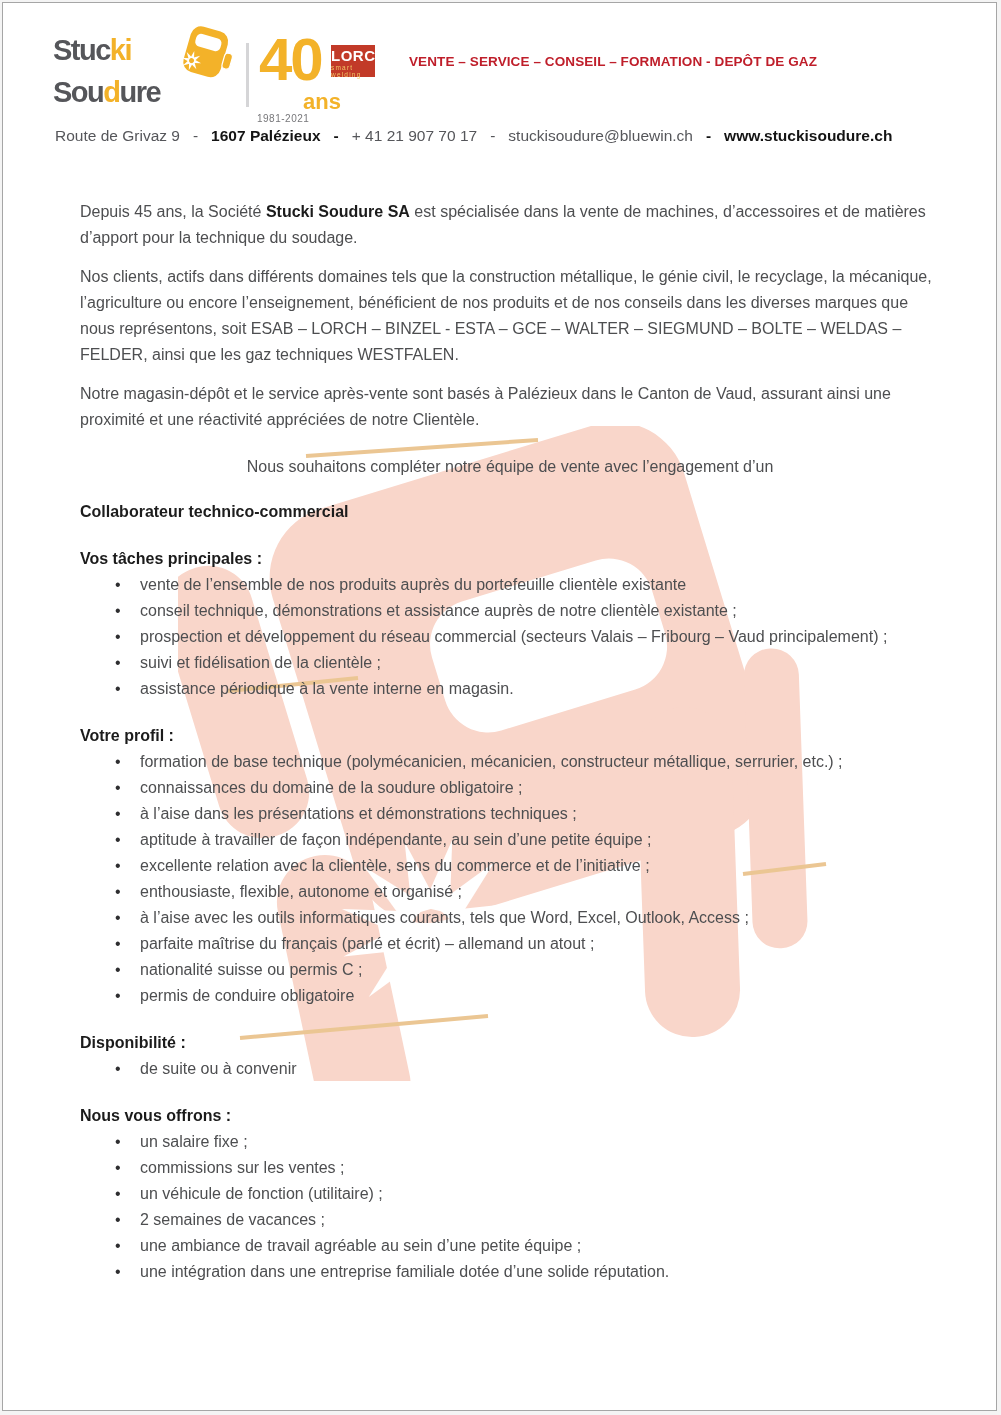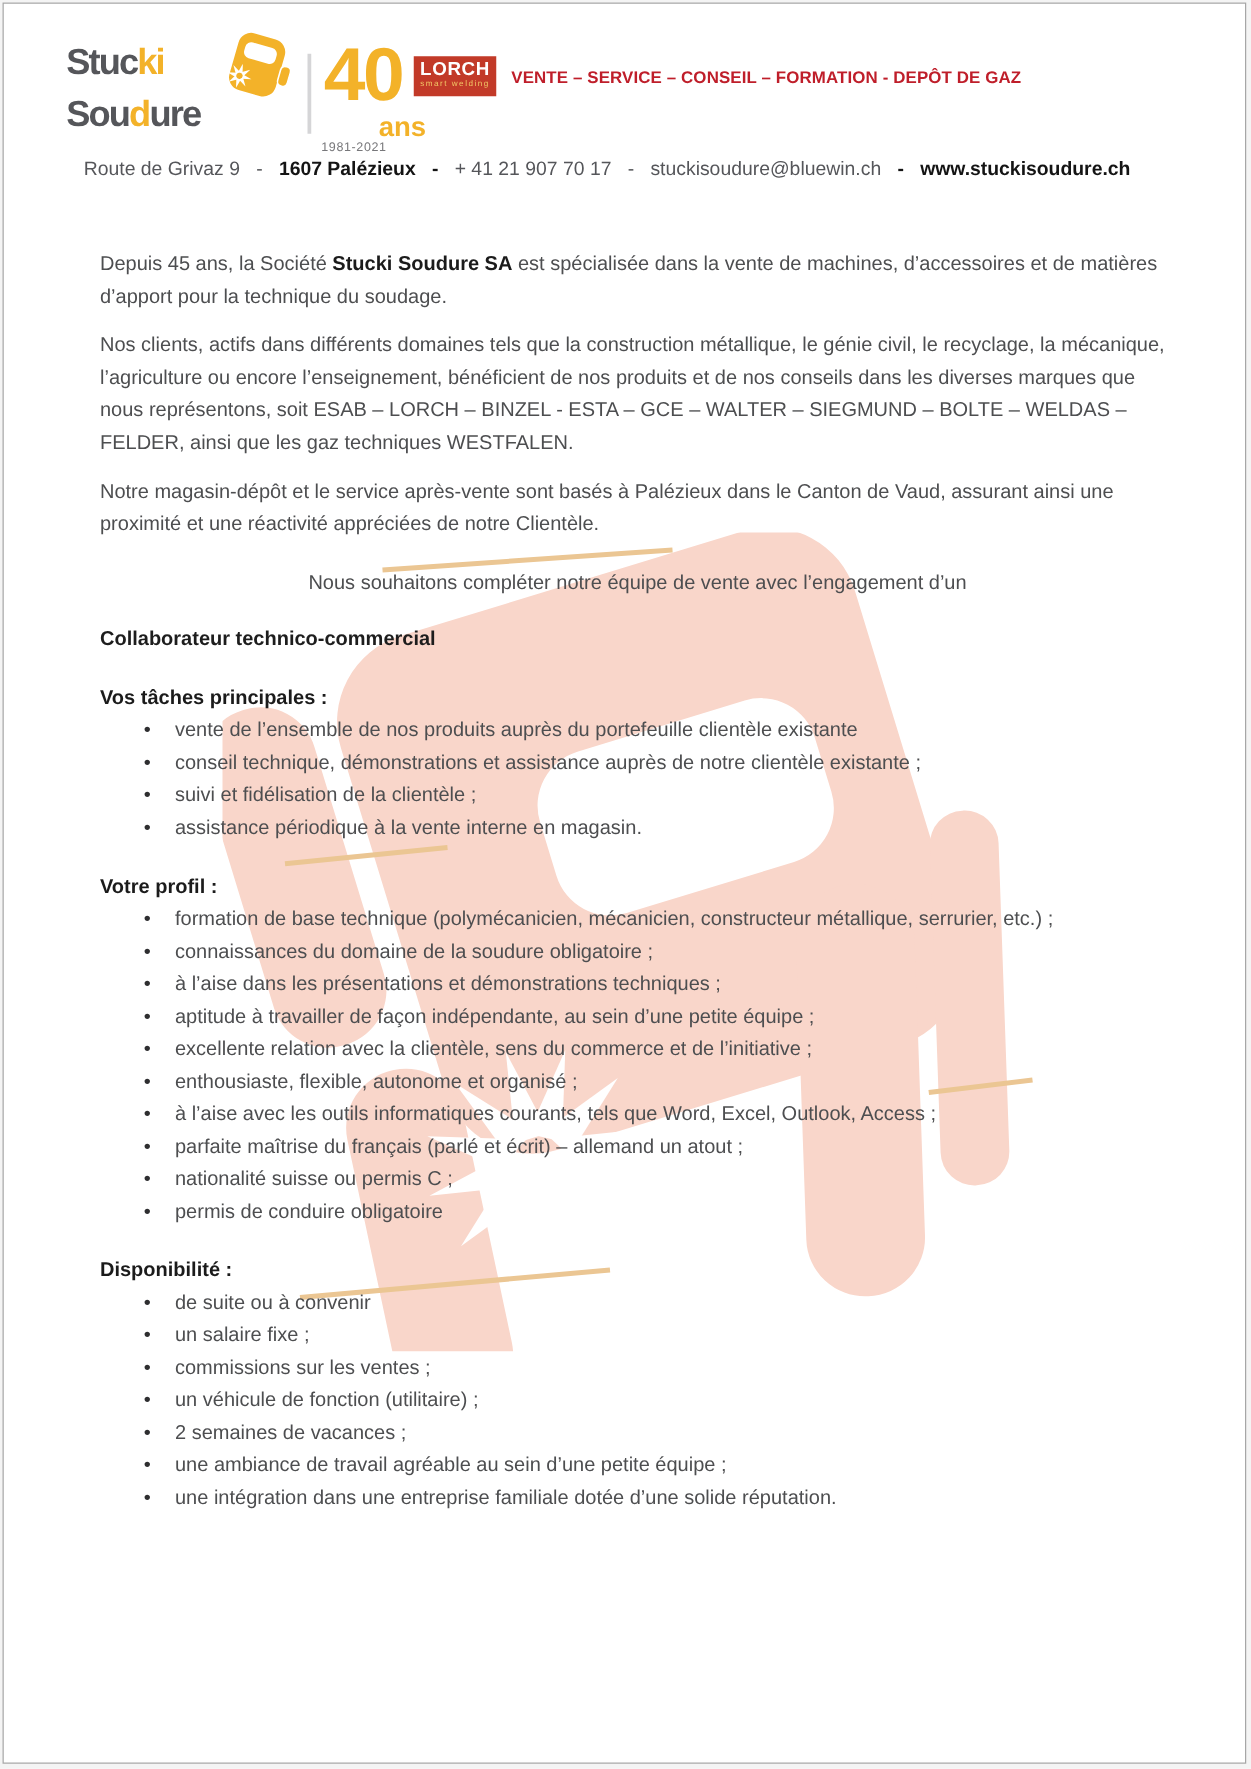--- a/index.html
+++ b/index.html
@@ -22,31 +22,31 @@
     color:var(--brand-gray);
   }
   .yellow { color:var(--brand-yellow); }
   .helmet-svg { position:absolute; left:174px; top:18px; }
   .logo-divider { position:absolute; left:243px; top:40px; width:3px; height:64px; background:#d5d5d7; }
   .forty { position:absolute; left:256px; top:28px; width:90px; }
   .forty-number { font-size:60px; font-weight:bold; line-height:58px; letter-spacing:-2px; color:var(--brand-yellow); }
   .forty-ans { position:absolute; left:44px; top:58px; font-size:22px; font-weight:bold; color:var(--brand-yellow); }
   .forty-years { position:absolute; left:-2px; top:82px; font-size:10px; letter-spacing:0.5px; color:#77777a; }
   .lorch-box {
-    position:absolute; left:328px; top:42px; width:66px; height:32px;
-    background:var(--lorch-red); color:#fff; text-align:center; padding-top:4px;
+    position:absolute; left:328px; top:42px; width:44px; height:32px;
+    background:var(--lorch-red); color:#fff; padding-top:4px;
   }
   .lorch-name { font-size:15px; font-weight:bold; line-height:14px; letter-spacing:0.5px; }
   .lorch-tagline { font-size:6.5px; letter-spacing:1.2px; color:#f2c766; margin-top:1px; }
   .slogan {
     position:absolute; left:406px; top:51px;
     font-size:13.5px; font-weight:bold; color:var(--slogan-red); letter-spacing:0.1px;
   }
   .contact {
-    position:absolute; left:64px; top:124px;
+    position:absolute; left:52px; top:124px;
     display:flex; gap:13px; align-items:baseline;
     font-size:15.5px; color:#55565a; white-space:nowrap;justify-content:center;
   }
   .contact .strong { color:#141414; font-weight:bold; }
 
   
   .watermark { position:absolute; left:175px; top:423px; width:650px; height:655px; z-index:0; pointer-events:none; }
 
   
   .content {
@@ -168,20 +168,21 @@
 
     <p class="p-hiring">Nous souhaitons compléter notre équipe de vente avec l’engagement d’un</p>
 
     <div class="job-title">Collaborateur technico-commercial</div>
 
     <section class="section">
       <h3>Vos tâches principales :</h3>
       <ul>
           <li>vente de l’ensemble de nos produits auprès du portefeuille clientèle existante</li>
           <li>conseil technique, démonstrations et assistance auprès de notre clientèle existante ;</li>
+          <li>prospection et développement du réseau commercial (secteurs Valais – Fribourg – Vaud principalement) ;</li>
           <li>suivi et fidélisation de la clientèle ;</li>
           <li>assistance périodique à la vente interne en magasin.</li>
         </ul>
     </section>
 
     <section class="section">
       <h3>Votre profil :</h3>
       <ul>
           <li>formation de base technique (polymécanicien, mécanicien, constructeur métallique, serrurier, etc.) ;</li>
           <li>connaissances du domaine de la soudure obligatoire ;</li>
@@ -197,20 +198,21 @@
     </section>
 
     <section class="section">
       <h3>Disponibilité :</h3>
       <ul>
           <li>de suite ou à convenir</li>
         </ul>
     </section>
 
     <section class="section">
+      <h3>Nous vous offrons :</h3>
       <ul>
           <li>un salaire fixe ;</li>
           <li>commissions sur les ventes ;</li>
           <li>un véhicule de fonction (utilitaire) ;</li>
           <li>2 semaines de vacances ;</li>
           <li>une ambiance de travail agréable au sein d’une petite équipe ;</li>
           <li>une intégration dans une entreprise familiale dotée d’une solide réputation.</li>
         </ul>
     </section>
 

